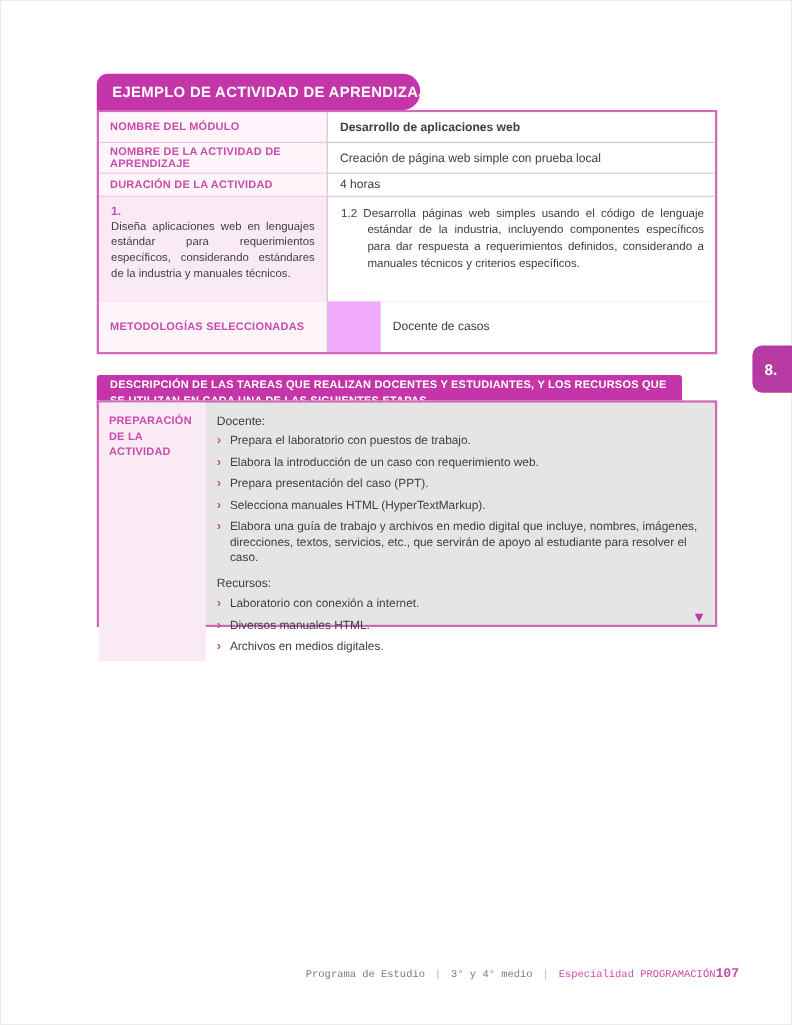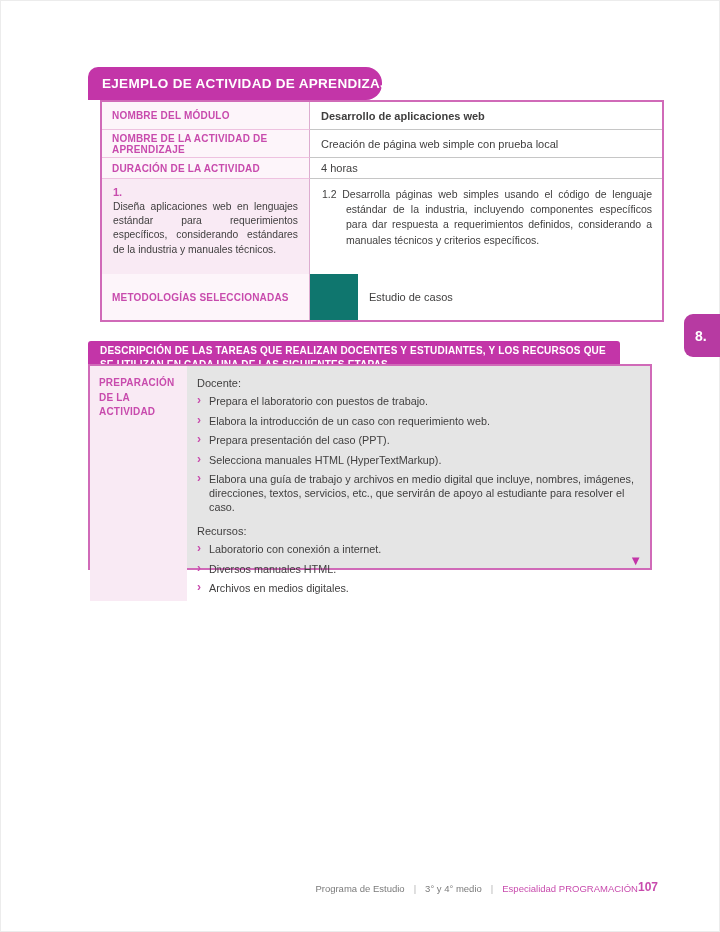--- a/index.html
+++ b/index.html
@@ -25,22 +25,22 @@
   
   .title-box{
     position:absolute;left:88px;top:67px;width:294px;height:33px;
     background:var(--magenta);color:#fff;border-radius:10px 16px 16px 0;
     display:flex;align-items:center;padding-left:14px;
     font-weight:bold;font-size:13.5px;letter-spacing:.3px;white-space:nowrap;
   }
   
   .info-table{
     position:absolute;left:88px;top:100px;width:564px;height:222px;
-    border:2px solid var(--border-magenta);background:#0f766e;
-    display:flex;flex-direction:column;margin-left:12px;
+    border:2px solid var(--border-magenta);background:#f0abfc;
+    display:flex;flex-direction:column;
   }
   .row{display:grid;grid-template-columns:208px 1fr;}
   .lbl-cell{
     background:var(--pink-bg-light);color:var(--magenta-text);
     font-size:10px;font-weight:bold;letter-spacing:.2px;
     display:flex;align-items:center;padding:0 10px;
     border-right:1px solid #ddadd0;border-bottom:1px solid var(--line-pink);
   }
   .val-cell{
     background:#fff;color:var(--body-text);font-size:11px;
@@ -111,23 +111,23 @@
   }
   
   .side-tab{
     position:absolute;left:684px;top:314px;width:44px;height:43px;
     background:var(--magenta-dark);border-radius:9px 0 0 9px;
     color:#fff;font-weight:bold;font-size:14px;
     display:flex;align-items:center;padding-left:11px;
   }
   
   .footer{
-    position:absolute;top:876px;left:0;right:62px;height:18px;
-    display:flex;align-items:flex-end;justify-content:flex-end;
-    font-size:9.5px;color:var(--footer-gray);
+    position:absolute;top:876px;left:0;right:48px;height:18px;
+    display:flex;align-items:center;justify-content:flex-end;
+    font-size:9.5px;color:var(--footer-gray);font-family:Liberation Mono, monospace;
   }
   .footer .sep{margin:0 9px;color:#b5b5b5;}
   .footer .esp{color:var(--magenta-text);}
   .footer .pagenum{
     color:var(--magenta-text);font-size:12px;font-weight:bold;
   }
 </style>
 </head>
 <body>
 
@@ -152,21 +152,21 @@
       <div class="apr-cell">
         <div class="apr-num">1.</div>
         <div class="apr-text">Diseña aplicaciones web en lenguajes estándar para requerimientos específicos, considerando estándares de la industria y manuales técnicos.</div>
       </div>
       <div class="cri-cell">
         <div class="cri-text">1.2 Desarrolla páginas web simples usando el código de lenguaje estándar de la industria, incluyendo componentes específicos para dar respuesta a requerimientos definidos, considerando a manuales técnicos y criterios específicos.</div>
       </div>
     </div>
     <div class="met-row">
       <div class="lbl-cell">METODOLOGÍAS SELECCIONADAS</div>
-      <div class="val-cell">Estudio de casos</div>
+      <div class="val-cell">Docente de casos</div>
     </div>
   </div>
 
   <div class="desc-band">DESCRIPCIÓN DE LAS TAREAS QUE REALIZAN DOCENTES Y ESTUDIANTES, Y LOS RECURSOS QUE SE UTILIZAN EN CADA UNA DE LAS SIGUIENTES ETAPAS</div>
 
   <div class="prep-table">
     <div class="prep-label">PREPARACIÓN DE LA ACTIVIDAD</div>
     <div class="prep-content">
       <div class="sec-title">Docente:</div>
       <ul class="blist">

